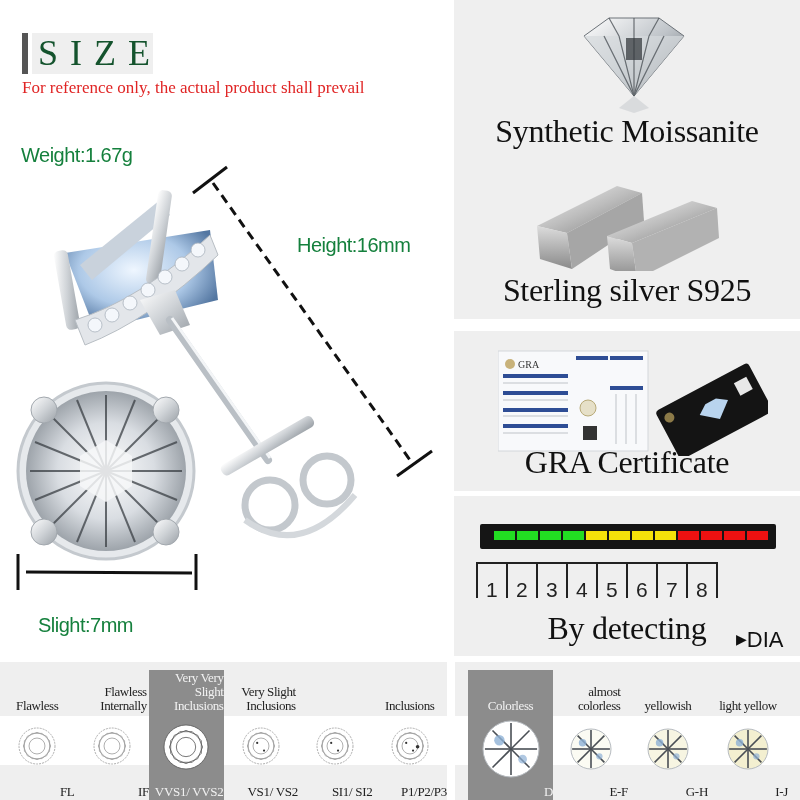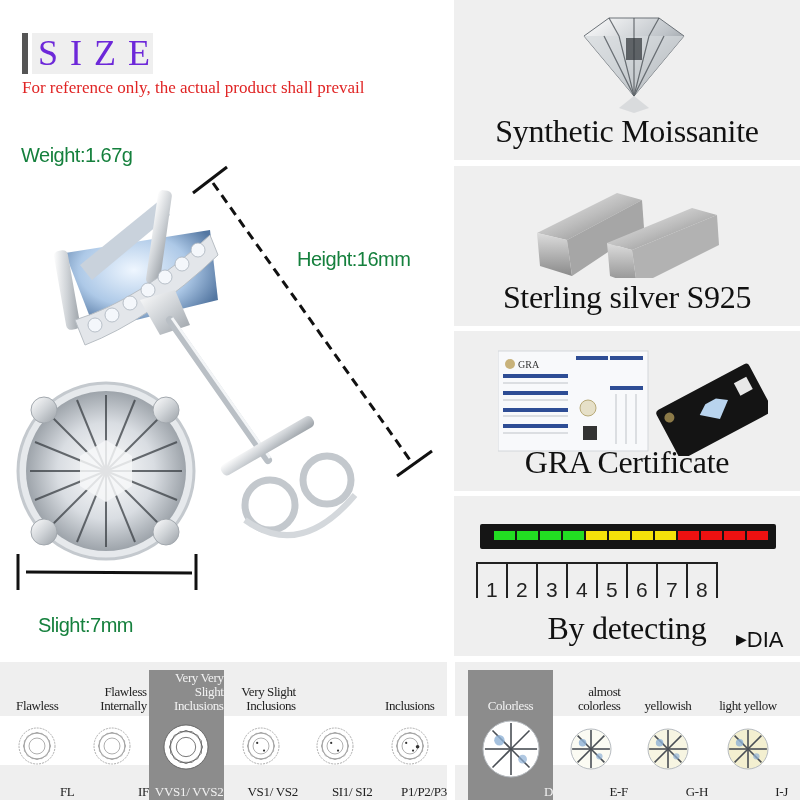--- a/index.html
+++ b/index.html
@@ -4,34 +4,34 @@
 <style>
   * { box-sizing: border-box; margin: 0; padding: 0; }
   html, body { width: 800px; height: 800px; overflow: hidden; background: #ffffff; }
   body { position: relative; font-family: "Liberation Serif", "DejaVu Serif", serif; color: #111; }
 
   .abs { position: absolute; }
 
   
   .size-bar { left: 22px; top: 33px; width: 6px; height: 41px; background: #555; }
   .size-box { left: 32px; top: 33px; width: 121px; height: 41px; background: #efefef;
-              font-size: 36px; letter-spacing: 12px; line-height: 41px; padding-left: 6px; color: #6d28d9; }
+              font-size: 36px; letter-spacing: 12px; line-height: 41px; padding-left: 6px; color: #14532d; }
   .size-note { left: 22px; top: 78px; font-size: 17px; color: #e02424; white-space: nowrap; }
 
   .sans-label { font-family: "Liberation Sans", "DejaVu Sans", sans-serif; font-size: 20px; color: #15803d; letter-spacing: -0.5px; white-space: nowrap; }
   .weight { left: 21px; top: 144px; }
-  .height { left: 297px; top: 248px; }
+  .height { left: 297px; top: 234px; }
   .width  { left: 38px; top: 614px; }
 
   
   .panel { left: 454px; width: 346px; background: #efefef; }
   .panel-title { position: absolute; left: 0; right: 0; text-align: center; font-size: 32px; color: #111; white-space: nowrap; letter-spacing: -0.3px; }
 
   .p1 { top: 0; height: 160px; }
-  .p2 { top: 166px; height: 160px; }
+  .p2 { top: 159px; height: 160px; }
   .p3 { top: 331px; height: 160px; }
   .p4 { top: 496px; height: 160px; }
 
   
   .det-bar { left: 26px; top: 28px; width: 296px; height: 25px; background: #151515; border-radius: 2px; }
   .det-seg { position: absolute; top: 7px; width: 21px; height: 9px; }
   .scale { left: 22px; top: 66px; height: 40px; }
   .scale-cell { position: absolute; top: 0; height: 36px; border-left: 2px solid #222; border-top: 2px solid #222; }
   .scale-num { position: absolute; bottom: -4px; left: 8px; font-family: "Liberation Sans", "DejaVu Sans", sans-serif; font-size: 21px; color: #222; }
   .scale-end { position: absolute; top: 0; width: 2px; height: 36px; background: #222; }

